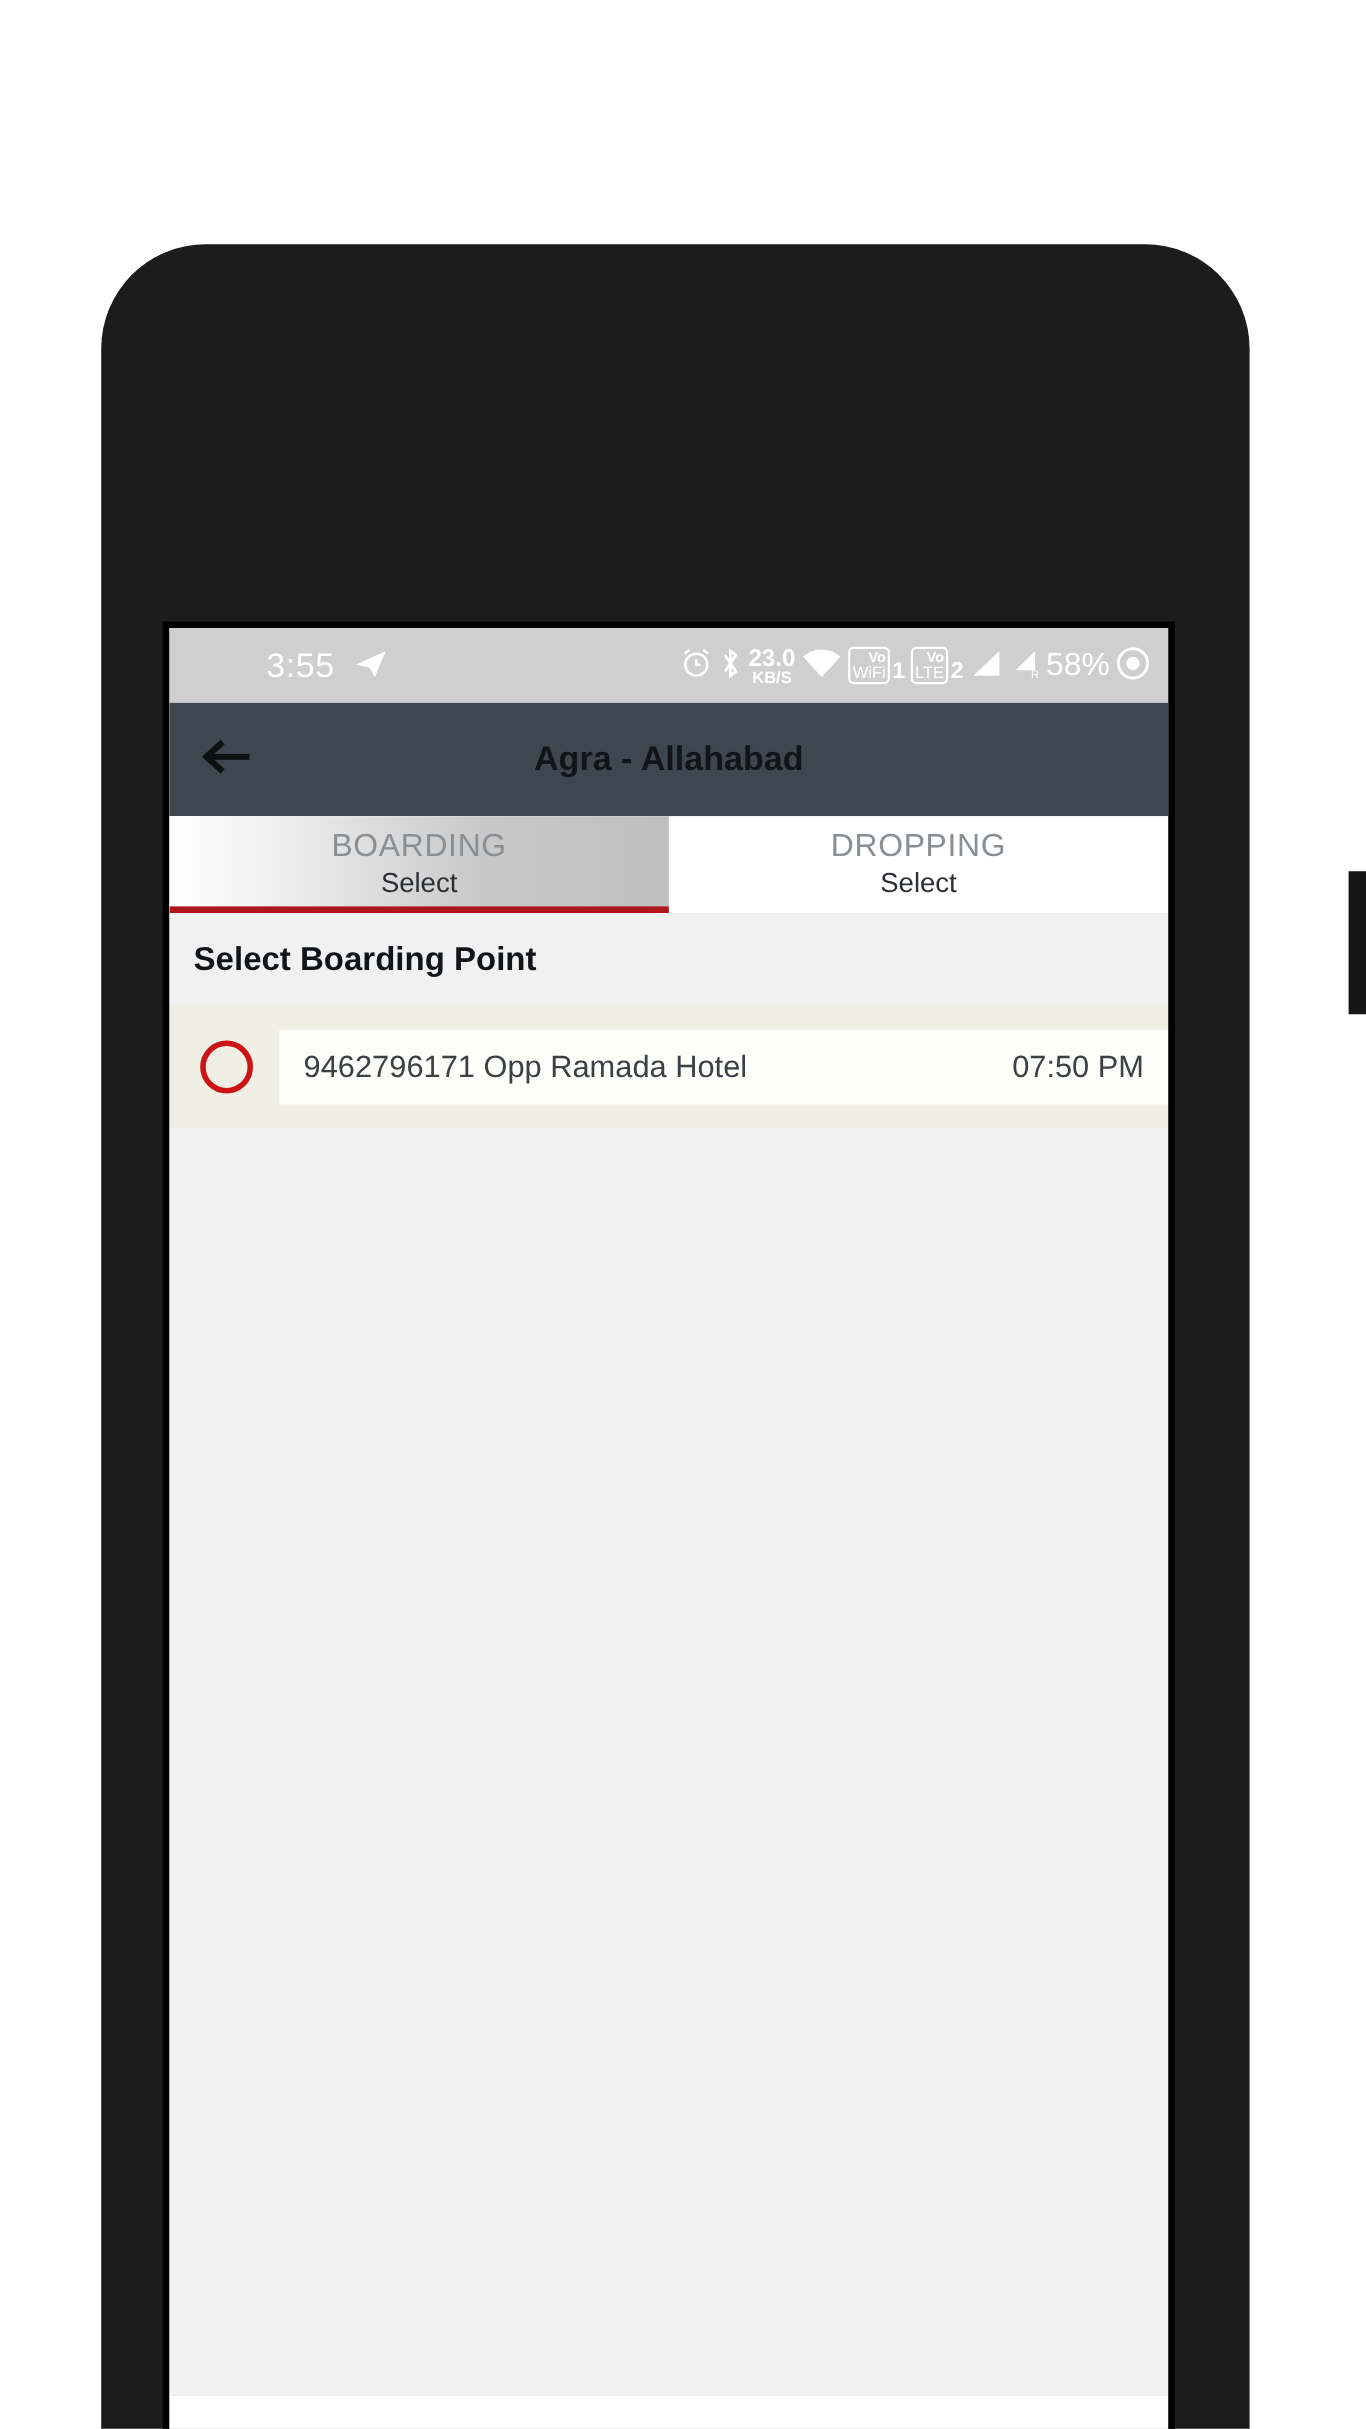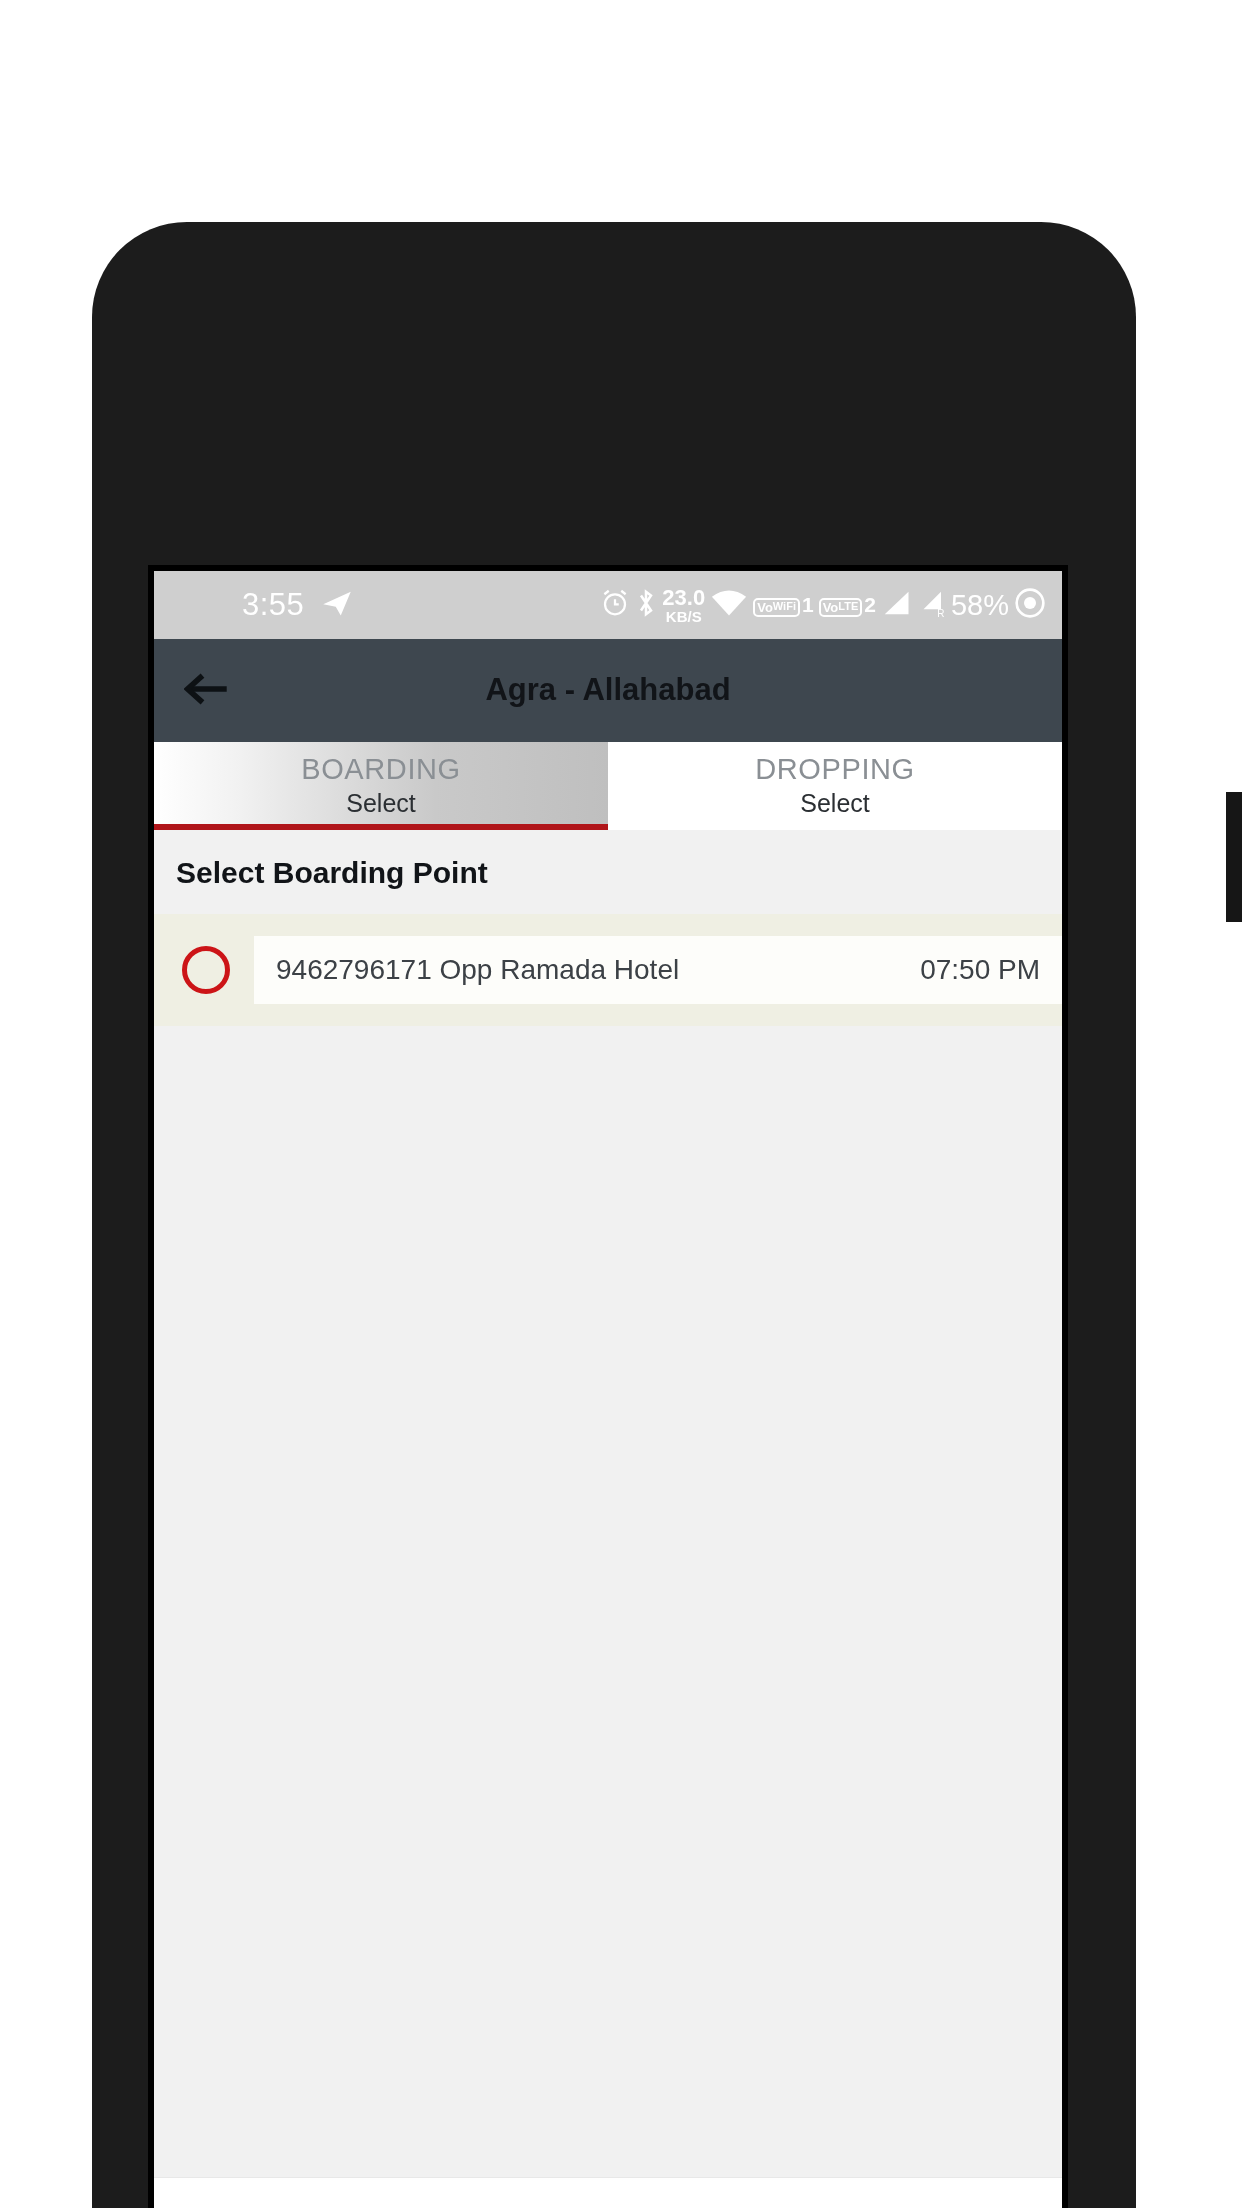--- a/index.html
+++ b/index.html
@@ -111,24 +111,25 @@
     align-items: flex-end;
     gap: 2px;
     color: #ffffff;
   }
   .vobox .lbl {
     border: 2px solid #ffffff;
     border-radius: 5px;
     padding: 1px 2px;
     line-height: 1;
     display: flex;
-    align-items: flex-start;
+    flex-direction: column;
+    align-items: flex-end;
   }
   .vobox .lbl .t { font-size: 13px; font-weight: bold; }
-  .vobox .lbl .b { font-size: 11px; font-weight: bold; }
+  .vobox .lbl .b { font-size: 15px; font-weight: normal; }
   .vobox .num { font-size: 21px; font-weight: bold; }
   .sb-batt { font-size: 29px; color: #ffffff; }
 
   
   .appbar {
     position: relative;
     height: 103px;
     background: #3e474f;
     display: flex;
     align-items: center;

